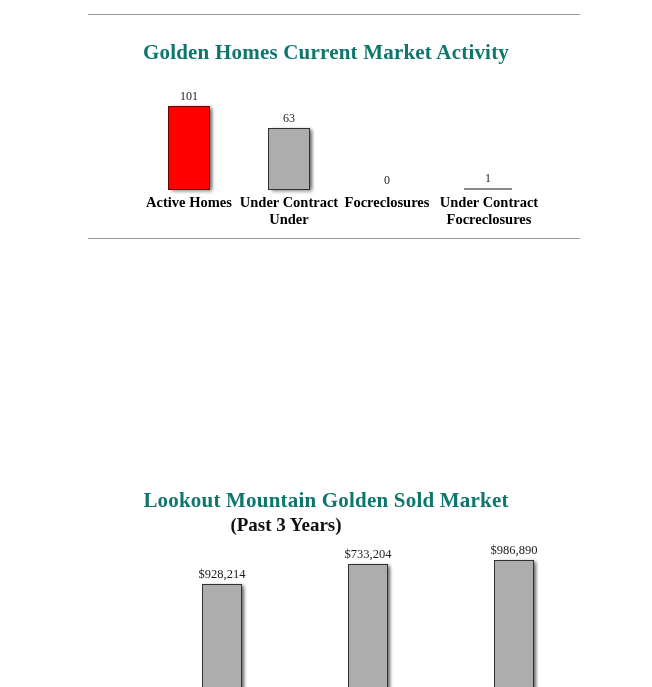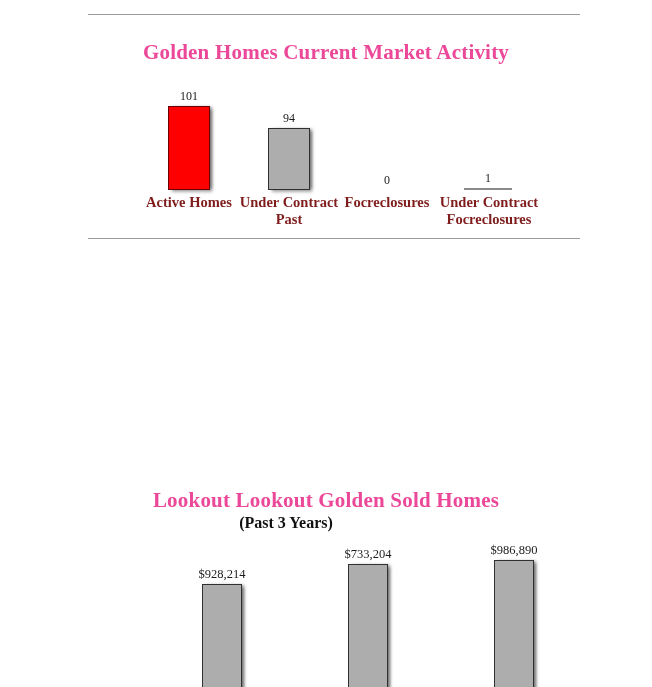--- a/index.html
+++ b/index.html
@@ -41,36 +41,36 @@
   }
   .panel-1 { top: 14px;  height: 224px; }
   .panel-2 { top: 238px; height: 449px; }
 
   
   .chart-title {
     position: absolute;
     left: 0;
     width: 652px;
     text-align: center;
-    color: #ec4899;
+    color: #0f766e;
     font-weight: bold;
     font-family: "Liberation Serif", "DejaVu Serif", serif;
     letter-spacing: 0.2px;
   }
   .title-1 { top: 26px; font-size: 21px; }
   .title-2 { top: 250px; font-size: 21px; }
   .subtitle-2 {
     position: absolute;
     left: 0;
     width: 572px;
     top: 276px;
     text-align: center;
     color: #111111;
     font-weight: bold;
-    font-size: 16px;
+    font-size: 19px;
   }
 
   
   .plot {
     position: absolute;
   }
   .plot-1 {
     left: 0px;
     top: 66px;
     width: 652px;
@@ -118,21 +118,21 @@
     background: #8a8a8a;
     box-shadow: none;
     height: 2px;
   }
 
   
   .cat {
     position: absolute;
     text-align: center;
     font-weight: bold;
-    color: #7f1d1d;
+    color: #000000;
     font-family: "Liberation Serif", "DejaVu Serif", serif;
     line-height: 17px;
   }
   .cat-1 {
     top: 180px;
     font-size: 14.5px;
   }
 </style>
 </head>
 <body>
@@ -147,21 +147,21 @@
     <div class="chart-title title-1">Golden Homes Current Market Activity</div>
 
     <div class="plot plot-1">
 
       <div class="col" style="left:168px; width:42px;">
         <div class="val">101</div>
         <div class="bar red" style="width:42px; height:84px;"></div>
       </div>
 
       <div class="col" style="left:268px; width:42px;">
-        <div class="val">94</div>
+        <div class="val">63</div>
         <div class="bar gray" style="width:42px; height:62px;"></div>
       </div>
 
       <div class="col" style="left:366px; width:42px;">
         <div class="val">0</div>
         <div class="bar" style="width:42px; height:0px; border:none; box-shadow:none; background:transparent;"></div>
       </div>
 
       <div class="col" style="left:464px; width:48px;">
         <div class="val">1</div>
@@ -169,37 +169,37 @@
       </div>
 
     </div>
 
     <div class="cat cat-1" style="left:138px; width:102px;">
       <div>Active Homes</div>
     </div>
 
     <div class="cat cat-1" style="left:230px; width:118px;">
       <div>Under Contract</div>
-      <div>Past</div>
+      <div>Under</div>
     </div>
 
     <div class="cat cat-1" style="left:334px; width:106px;">
       <div>Focreclosures</div>
     </div>
 
     <div class="cat cat-1" style="left:428px; width:122px;">
       <div>Under Contract</div>
       <div>Focreclosures</div>
     </div>
 
   </div>
 
   <div class="panel panel-2">
 
-    <div class="chart-title title-2">Lookout Lookout Golden Sold Homes</div>
+    <div class="chart-title title-2">Lookout Mountain Golden Sold Market</div>
 
     <div class="subtitle-2">(Past 3 Years)</div>
 
     <div class="plot plot-2">
 
       <div class="col" style="left:128px; width:36px;">
         
         
       </div>
 

